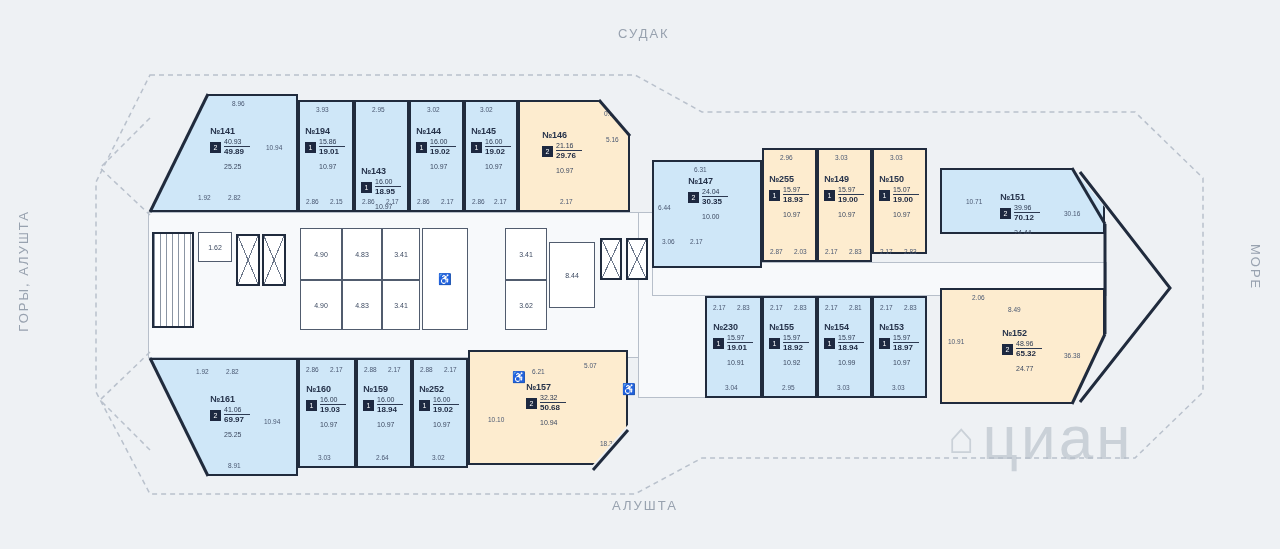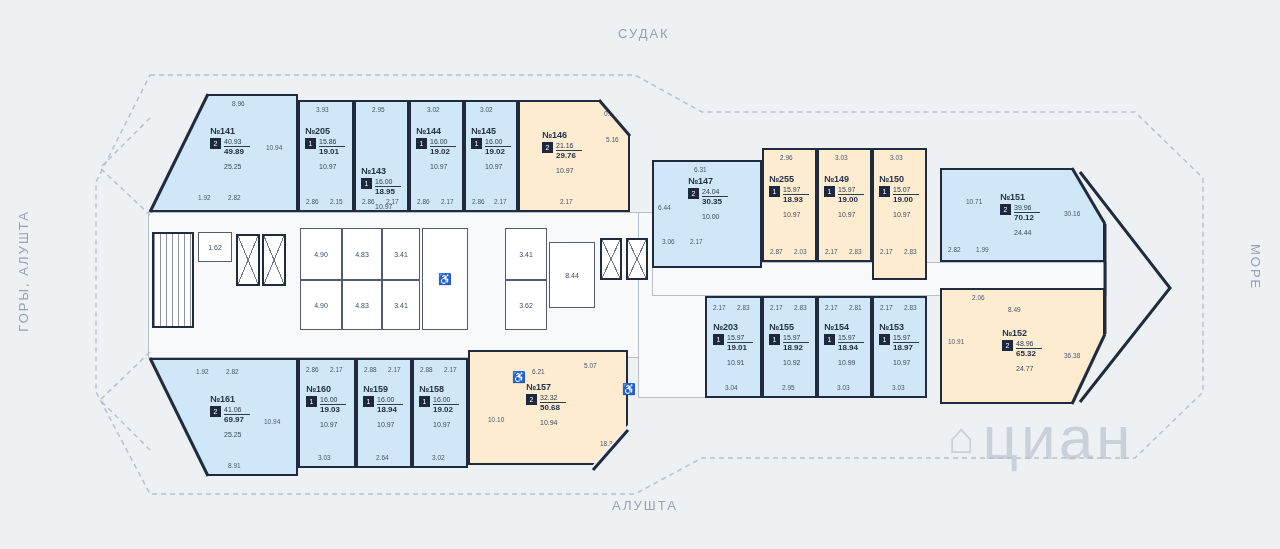--- a/index.html
+++ b/index.html
@@ -16,21 +16,21 @@
         display:flex;align-items:center;justify-content:center;
         font-size:7px;color:#3d4a61}
   .stairs{position:absolute;z-index:3;border:2px solid #202b3d;
         background:repeating-linear-gradient(90deg,#8b95a3 0 1px,#ffffff 1px 6px)}
   .lift{position:absolute;z-index:3;border:2px solid #202b3d;background:
         linear-gradient(to top right,transparent calc(50% - 0.5px),#6b7689 calc(50% - 0.5px),#6b7689 calc(50% + 0.5px),transparent calc(50% + 0.5px)),
         linear-gradient(to bottom right,transparent calc(50% - 0.5px),#6b7689 calc(50% - 0.5px),#6b7689 calc(50% + 0.5px),transparent calc(50% + 0.5px)),#fff}
 
   .card{position:absolute;z-index:4;width:50px}
   .apt-num{font-size:9px;font-weight:bold;color:#25324a;margin-bottom:2px;white-space:nowrap}
-  .arearow{display:flex;gap:3px;}
+  .arearow{display:flex;gap:3px;align-items:center}
   .badge{width:11px;height:11px;background:#1d2840;color:#fff;font-size:7px;
          display:flex;align-items:center;justify-content:center;flex:0 0 auto}
   .areas{display:flex;flex-direction:column;width:26px}
   .a1{font-size:7px;color:#2d3a52;line-height:8px}
   .a2{font-size:8px;font-weight:bold;color:#1d2840;border-top:1px solid #2d3a52;line-height:10px}
   .a3{font-size:7px;color:#3d4a61;margin-top:6px;margin-left:14px}
 
   .dim{position:absolute;font-size:6.5px;color:#4a5872;z-index:4;white-space:nowrap}
 
   .overlay{position:absolute;left:0;top:0;z-index:5;pointer-events:none}
@@ -72,21 +72,21 @@
         </div>
         <div class="a3">25.25</div>
       </div>
       <span class="dim" style="left: 80px; top: 4px;">8.96</span>
       <span class="dim" style="left: 114px; top: 48px;">10.94</span>
       <span class="dim" style="left: 46px; top: 98px;">1.92</span>
       <span class="dim" style="left: 76px; top: 98px;">2.82</span>
     </div>
   <div class="apt blue" style="left:298px;top:100px;width:56px;height:112px">
       <div class="card" style="left: 5px; top: 24px;">
-        <div class="apt-num">№205</div>
+        <div class="apt-num">№194</div>
         <div class="arearow">
           <span class="badge">1</span>
           <span class="areas">
             <span class="a1">15.86</span>
             <span class="a2">19.01</span>
           </span>
         </div>
         <div class="a3">10.97</div>
       </div>
       <span class="dim" style="left: 16px; top: 4px;">3.93</span>
@@ -200,57 +200,57 @@
             <span class="a1">15.97</span>
             <span class="a2">19.00</span>
           </span>
         </div>
         <div class="a3">10.97</div>
       </div>
       <span class="dim" style="left: 16px; top: 4px;">3.03</span>
       <span class="dim" style="left: 6px; top: 98px;">2.17</span>
       <span class="dim" style="left: 30px; top: 98px;">2.83</span>
     </div>
-  <div class="apt beige" style="left:872px;top:148px;width:55px;height:132px">
+  <div class="apt beige" style="left:872px;top:148px;width:55px;height:106px">
       <div class="card" style="left: 5px; top: 24px;">
         <div class="apt-num">№150</div>
         <div class="arearow">
           <span class="badge">1</span>
           <span class="areas">
             <span class="a1">15.07</span>
             <span class="a2">19.00</span>
           </span>
         </div>
         <div class="a3">10.97</div>
       </div>
       <span class="dim" style="left: 16px; top: 4px;">3.03</span>
       <span class="dim" style="left: 6px; top: 98px;">2.17</span>
       <span class="dim" style="left: 30px; top: 98px;">2.83</span>
     </div>
-  <div class="apt blue" style="left:940px;top:168px;width:165px;height:94px;clip-path:polygon(0 0,80% 0,100% 60%,100% 100%,0 100%)">
+  <div class="apt blue" style="left:940px;top:168px;width:165px;height:66px;clip-path:polygon(0 0,80% 0,100% 60%,100% 100%,0 100%)">
       <div class="card" style="left: 58px; top: 22px;">
         <div class="apt-num">№151</div>
         <div class="arearow">
           <span class="badge">2</span>
           <span class="areas">
             <span class="a1">39.96</span>
             <span class="a2">70.12</span>
           </span>
         </div>
         <div class="a3">24.44</div>
       </div>
       <span class="dim" style="left: 24px; top: 28px;">10.71</span>
       <span class="dim" style="left: 6px; top: 76px;">2.82</span>
       <span class="dim" style="left: 34px; top: 76px;">1.99</span>
       <span class="dim" style="left: 122px; top: 40px;">30.16</span>
     </div>
 
   <div class="apt blue" style="left:705px;top:296px;width:57px;height:102px">
       <div class="card" style="left: 6px; top: 24px;">
-        <div class="apt-num">№203</div>
+        <div class="apt-num">№230</div>
         <div class="arearow">
           <span class="badge">1</span>
           <span class="areas">
             <span class="a1">15.97</span>
             <span class="a2">19.01</span>
           </span>
         </div>
         <div class="a3">10.91</div>
       </div>
       <span class="dim" style="left: 6px; top: 6px;">2.17</span>
@@ -367,21 +367,21 @@
           </span>
         </div>
         <div class="a3">10.97</div>
       </div>
       <span class="dim" style="left: 6px; top: 6px;">2.88</span>
       <span class="dim" style="left: 30px; top: 6px;">2.17</span>
       <span class="dim" style="left: 18px; top: 94px;">2.64</span>
     </div>
   <div class="apt blue" style="left:412px;top:358px;width:56px;height:110px">
       <div class="card" style="left: 5px; top: 24px;">
-        <div class="apt-num">№158</div>
+        <div class="apt-num">№252</div>
         <div class="arearow">
           <span class="badge">1</span>
           <span class="areas">
             <span class="a1">16.00</span>
             <span class="a2">19.02</span>
           </span>
         </div>
         <div class="a3">10.97</div>
       </div>
       <span class="dim" style="left: 6px; top: 6px;">2.88</span>

